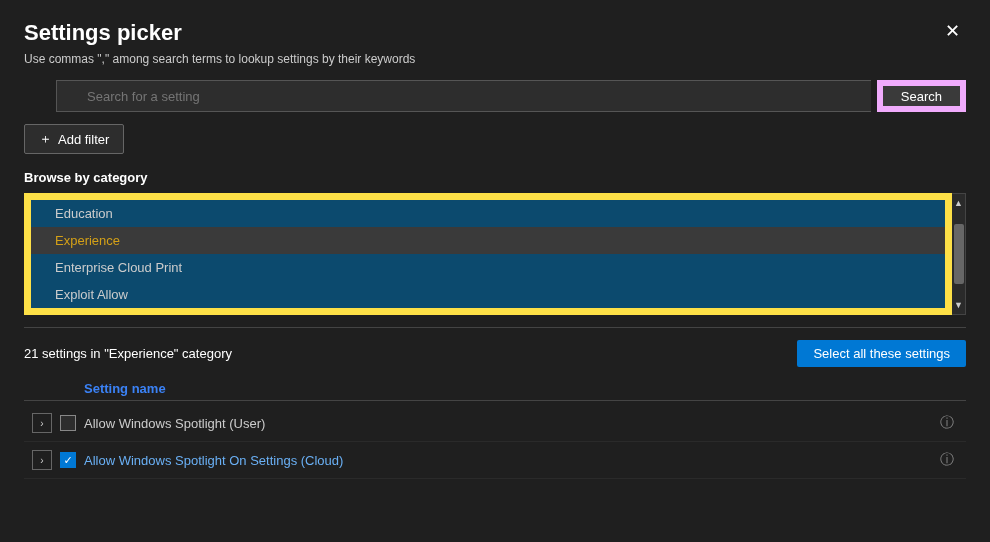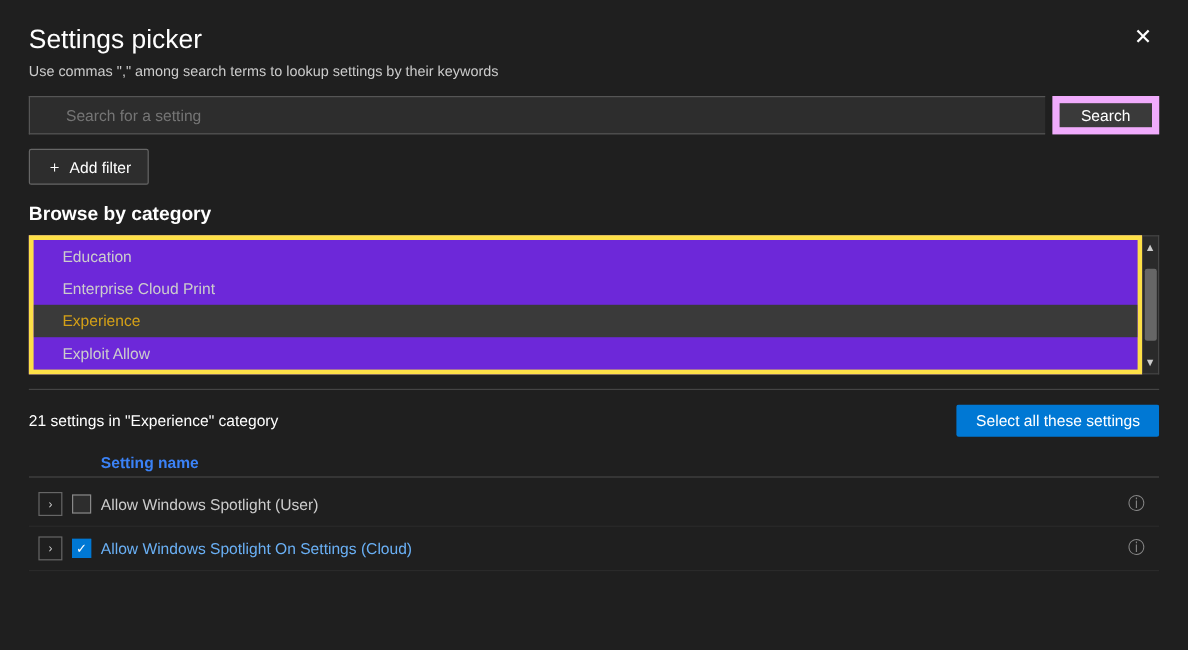--- a/index.html
+++ b/index.html
@@ -24,21 +24,21 @@
 
     .header {
       display: flex;
       justify-content: space-between;
       align-items: flex-start;
       margin-bottom: 6px;
     }
 
     .title {
       font-size: 22px;
-      font-weight: 400;
+      font-weight: 700;
       color: #ffffff;
     }
 
     .close-btn {
       background: none;
       border: none;
       color: #ffffff;
       font-size: 18px;
       cursor: pointer;
       padding: 2px 6px;
@@ -49,20 +49,21 @@
       font-size: 12px;
       color: #cccccc;
       margin-bottom: 14px;
     }
 
     .search-row {
       display: flex;
       gap: 6px;
       margin-bottom: 12px;
       height: 32px;
+      margin-left: 32px;
     }
 
     .search-input {
       flex: 1;
       background: #2d2d2d;
       border: 1px solid #555;
       border-right: none;
       color: #cccccc;
       padding: 0 10px 0 30px;
       font-size: 13px;
@@ -116,38 +117,38 @@
       cursor: pointer;
       border-radius: 2px;
       display: flex;
       align-items: center;
       gap: 6px;
       margin-bottom: 16px;
       width: fit-content;
     }
 
     .browse-label {
-      font-size: 16px;
+      font-size: 13px;
       font-weight: 600;
       color: #ffffff;
       margin-bottom: 8px;
     }
 
     .category-list-wrapper {
       display: flex;
       position: relative;
       margin-bottom: 0;
     }
 
     .category-list {
       flex: 1;
       max-height: 160px;
       overflow-y: auto;
-      background: #6d28d9;
-      border: 4px solid #fde047;
+      background: #0c4a6e;
+      border: 7px solid #fde047;
       scrollbar-width: none;
     }
 
     .category-list::-webkit-scrollbar { display: none; }
 
     .scrollbar-track {
       width: 14px;
       background: #2a2a2a;
       border: 1px solid #444;
       border-left: none;
@@ -323,22 +324,22 @@
   <button class="add-filter-btn">
     <span>＋</span>
     <span>Add filter</span>
   </button>
 
   <div class="browse-label">Browse by category</div>
 
   <div class="category-list-wrapper">
     <div class="category-list" id="category-list">
     <div class="category-item">Education</div>
+        <div class="category-item selected">Experience</div>
         <div class="category-item">Enterprise Cloud Print</div>
-        <div class="category-item selected">Experience</div>
         <div class="category-item">Exploit Allow</div>
       </div>
     <div class="scrollbar-track">
       <div class="scroll-arrow">▲</div>
       <div class="scroll-thumb"></div>
       <div class="scroll-arrow">▼</div>
     </div>
   </div>
 
   <div class="divider"></div>

